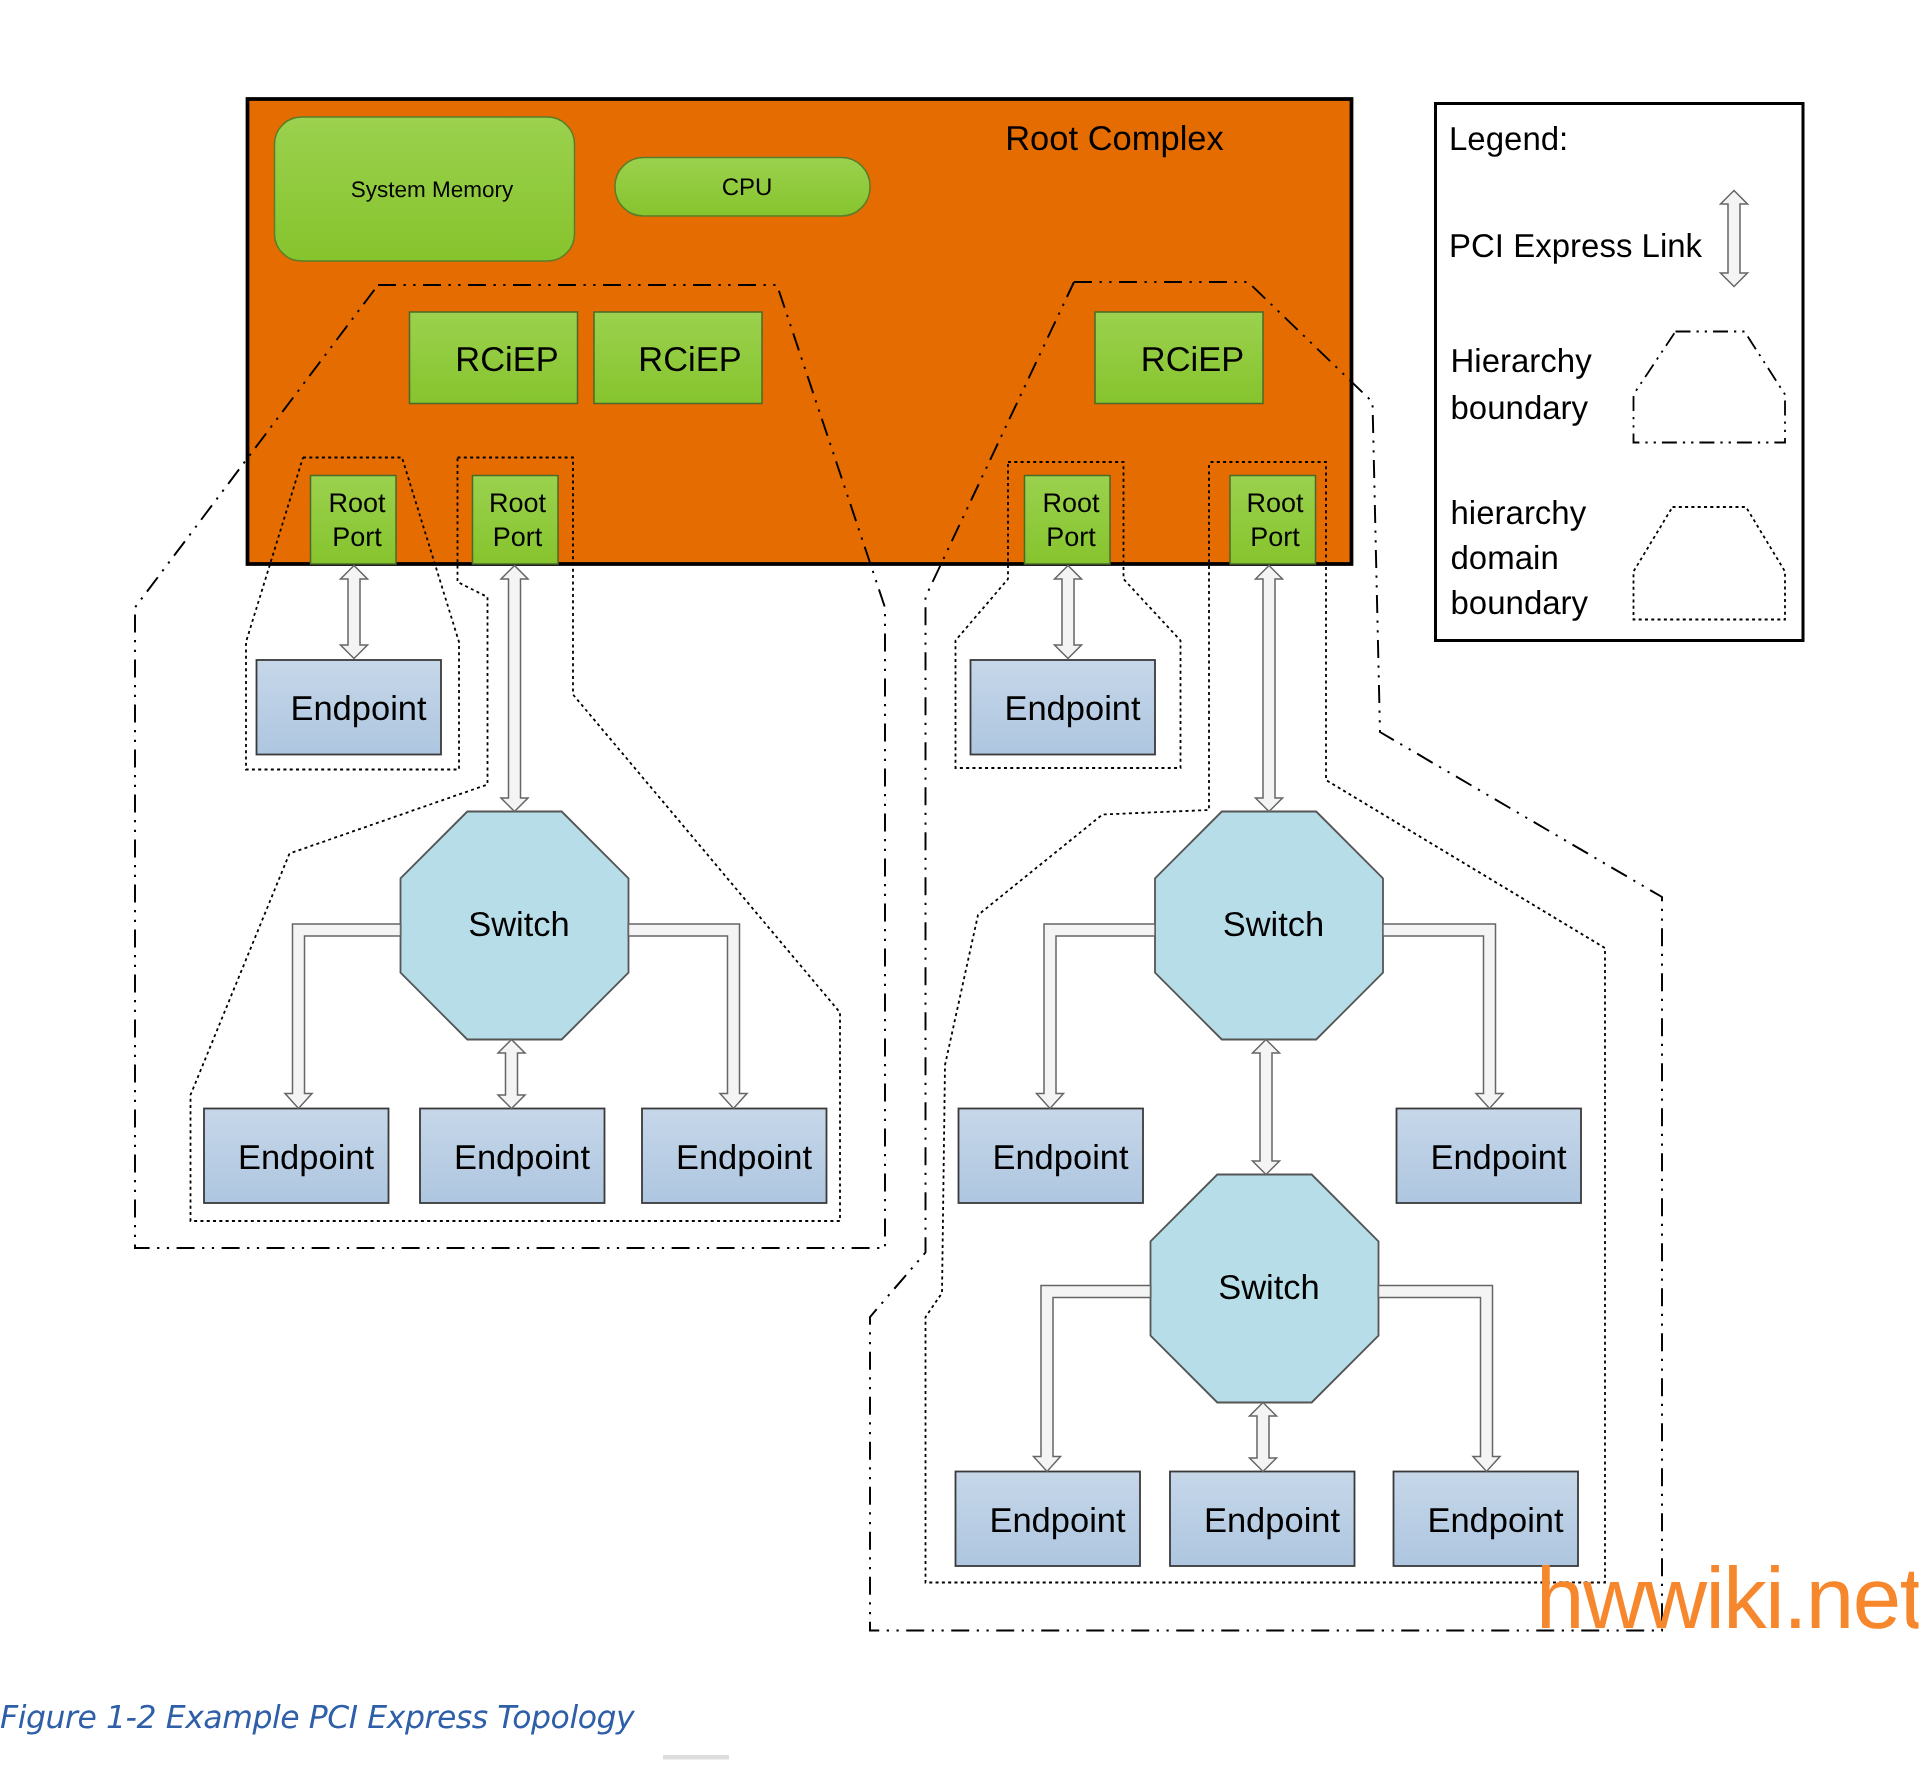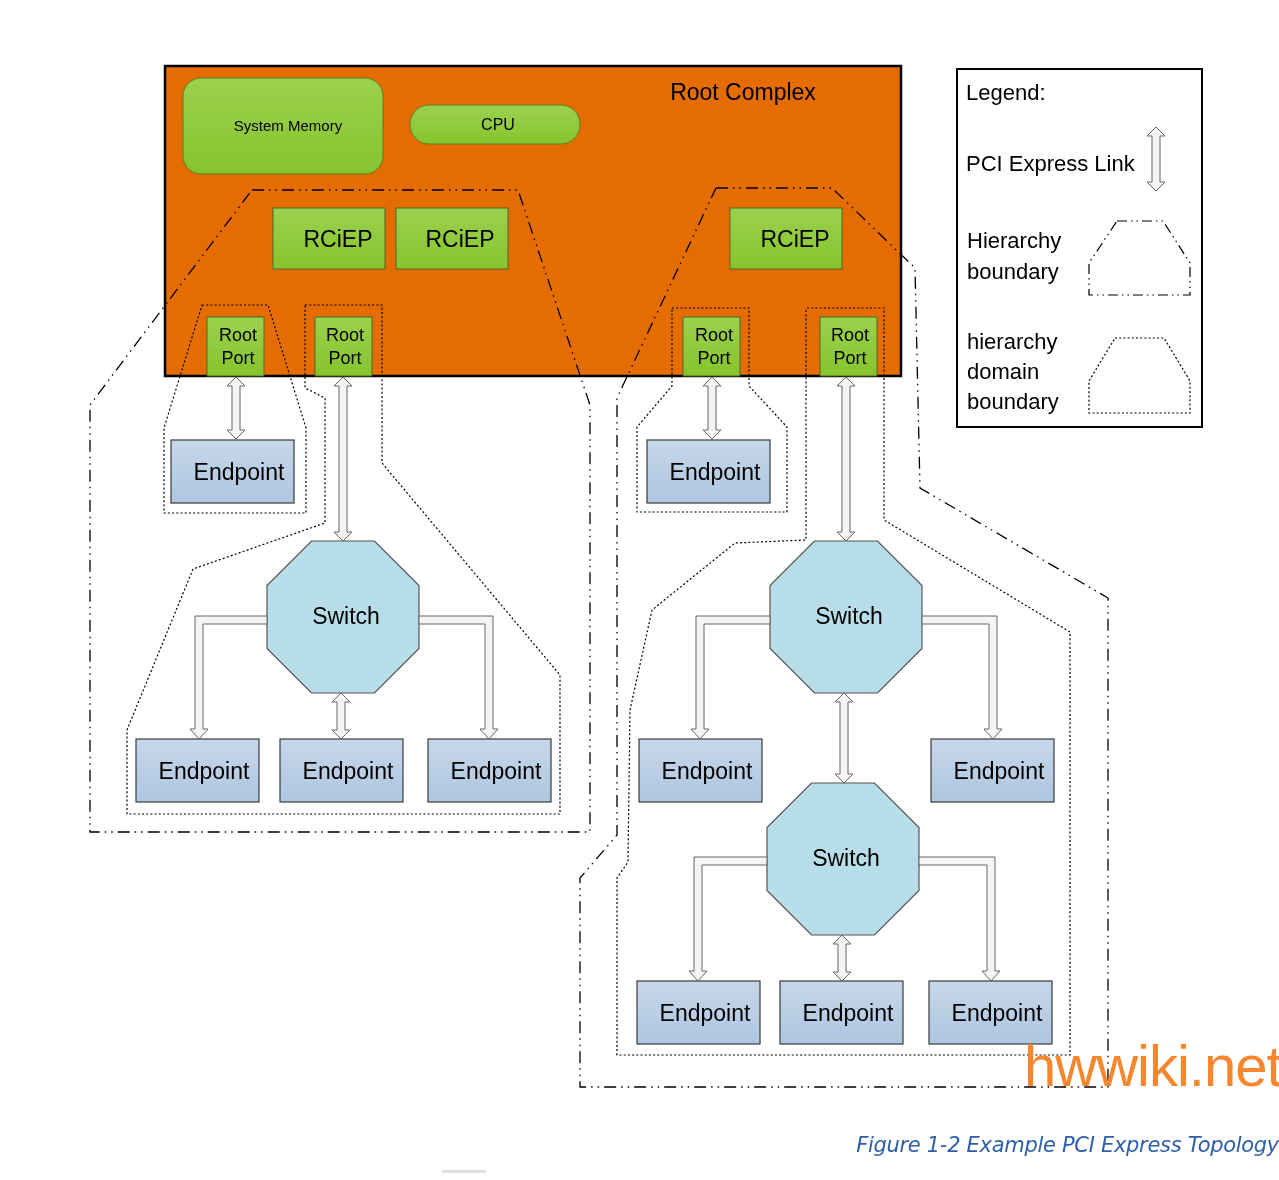--- a/index.html
+++ b/index.html
@@ -1,19 +1,19 @@
 <!DOCTYPE html>
 <html><head>
 <meta charset="utf-8">
 <style>
   html, body { margin:0; padding:0; background:#ffffff; }
   body { width:1279px; height:1180px; position:relative; overflow:hidden; font-family:"Liberation Sans", sans-serif; }
   #diagram { position:absolute; left:0; top:0; }
   .lbl { font-family:"Liberation Sans", sans-serif; fill:#000; }
-  .caption { position:absolute; left:0; width:1279px; top:1133px; text-align:right; color:#2e5fa8; font-style:italic; font-size:21px; font-family:"DejaVu Sans", sans-serif; letter-spacing:-0.3px; }
+  .caption { position:absolute; left:0; width:1279px; top:1133px; text-align:left; color:#2e5fa8; font-style:italic; font-size:21px; font-family:"DejaVu Sans", sans-serif; letter-spacing:-0.3px; }
   .caption-underline { position:absolute; left:442px; top:1170px; width:44px; height:3px; background:#dddddd; }
   .watermark { position:absolute; left:1024px; top:1032px; color:#f7872d; font-size:58px; font-family:"Liberation Sans", sans-serif; letter-spacing:-1px; }
 </style>
 </head>
 <body>
 
 <svg id="diagram" width="1279" height="1180" viewBox="0 0 1279 1180" xmlns="http://www.w3.org/2000/svg">
   <defs>
     <linearGradient id="gGreen" x1="0" y1="0" x2="0" y2="1">
       <stop offset="0" stop-color="#9bd14e"></stop>

